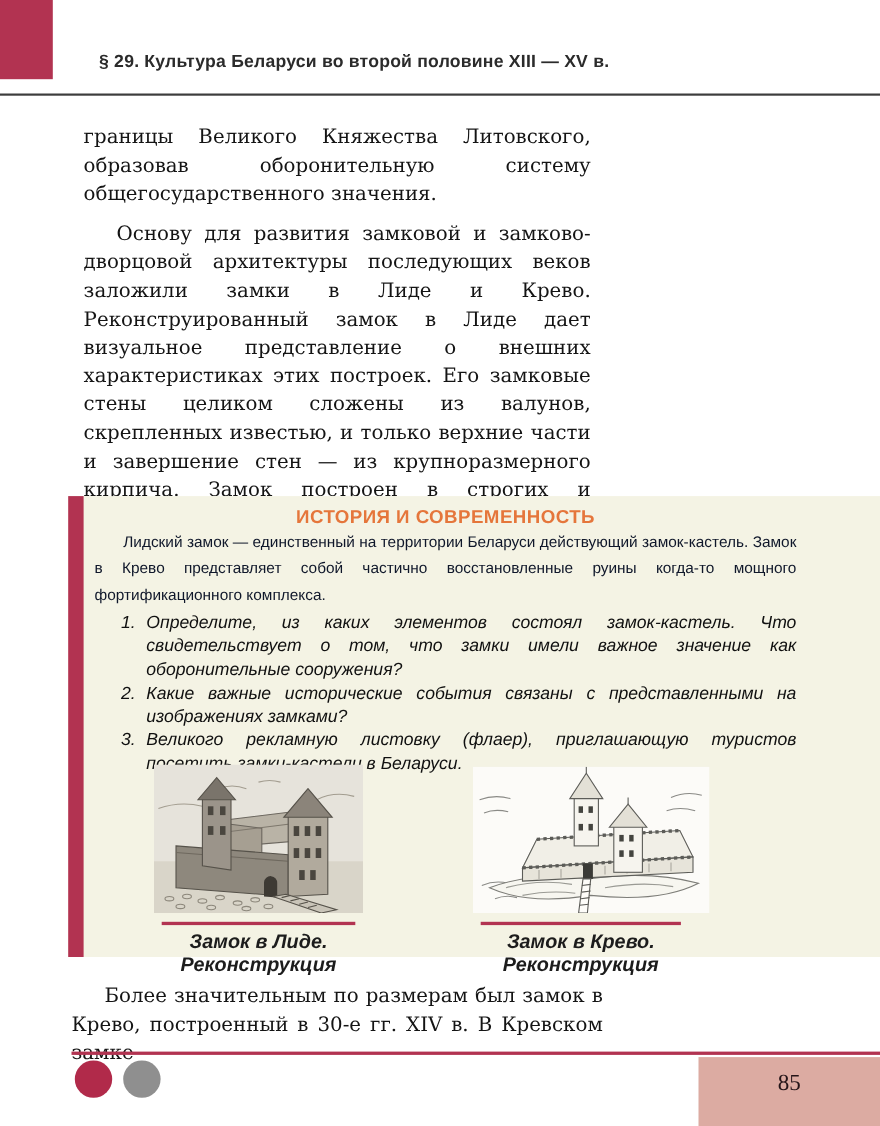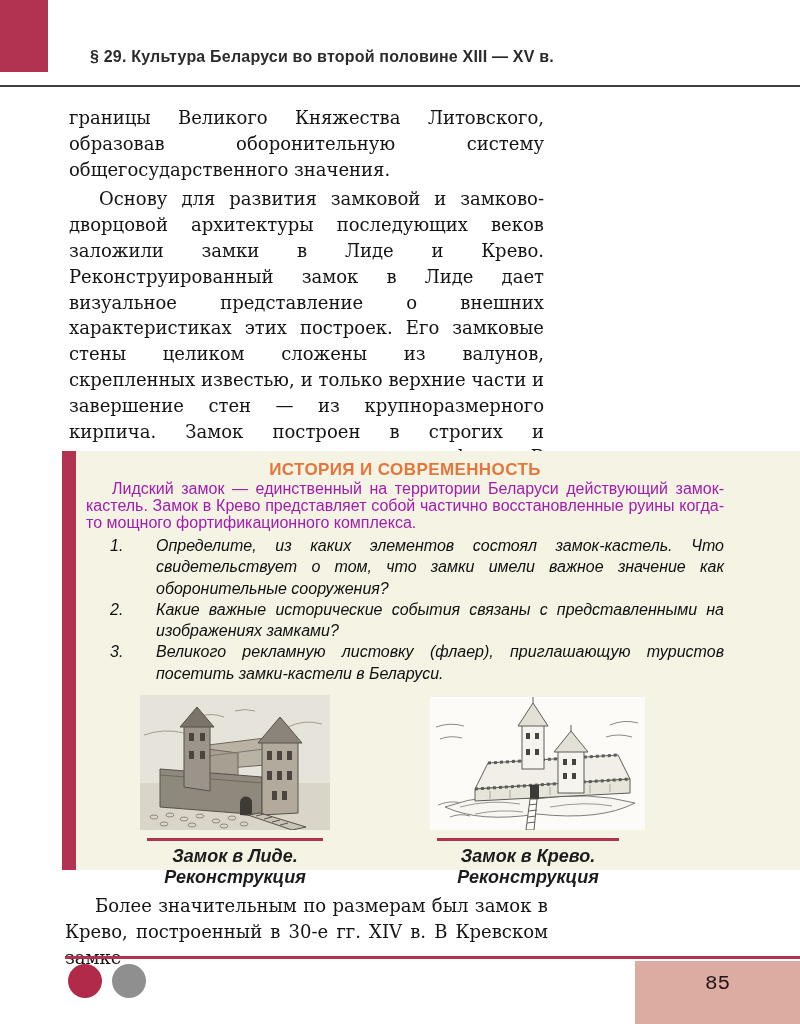--- a/index.html
+++ b/index.html
@@ -23,44 +23,44 @@
   .header-rule{
     position:absolute; left:0; top:85px; width:800px; height:2px;
     background:#3d3d3d;
   }
   
   .main-text{
     position:absolute; left:65px; top:101px; width:483px;
     font-family:"DejaVu Serif", serif;
     font-size:18px; line-height:25.8px; text-align:justify; color:#141414;
   }
-  .main-text p{ margin:4px; }
+  .main-text p{ margin:11px; }
   .main-text p.indent{ text-indent:30px; }
   
   .feature-box{
     position:absolute; left:62px; top:451px; width:738px; height:419px;
     background:#f4f3e4;
     border-left:14px solid #b23351;
     padding:9px 76px 0 10px;
   }
   .box-title{
     text-align:center;
     font-size:17px; font-weight:bold; color:#e5763b; letter-spacing:.4px;
   }
   .box-intro{
-    font-size:16px; line-height:17px; text-align:justify;
-    text-indent:26px; color:#a21caf;
+    font-size:14px; line-height:24px; text-align:justify;
+    text-indent:26px; color:#0f172a;
   }
   .box-tasks{
     margin:4px 0 0 24px;
     font-style:italic; font-size:16px; line-height:21.3px; color:#101010;
   }
   .task{ display:flex; }
   .task .num{ flex:0 0 23px; }
-  .task .txt{ flex:1; text-align:justify;margin-left:23px; }
+  .task .txt{ flex:1; text-align:justify; }
   
   .figure{ position:absolute; }
   .figure.fig-lida { left:64px;  top:244px; width:190px; }
   .figure.fig-krevo{ left:354px; top:246px; width:196px; }
   .fig-img{ display:block; }
   .fig-rule{ height:3px; background:#b23351; margin:8px auto 5px; width:93%; }
   .fig-caption{
     text-align:center; font-size:18px; font-weight:bold; font-style:italic;
     color:#1c1c1c;
   }
@@ -79,21 +79,21 @@
   .dot{ position:absolute; top:964px; width:34px; height:34px; border-radius:50%; }
   .dot-red { left:68px;  background:#b12a4a; }
   .dot-gray{ left:112px; background:#8f8f8f; }
   .page-num-box{
     position:absolute; left:635px; top:961px; width:165px; height:63px;
     background:#dcaba2;
     display:flex; justify-content:center; align-items:flex-start;
     padding-top:11px;
   }
   .page-num{
-    font-family:Liberation Mono, monospace; font-size:21px; color:#241418;
+    font-family:Liberation Serif, serif; font-size:21px; color:#241418;
   }
 </style>
 </head>
 <body>
 
 <div class="corner-rect"></div>
 <div class="header-title">§ 29. Культура Беларуси во второй половине XIII — XV в.</div>
 <div class="header-rule"></div>
 
 <div class="main-text">

